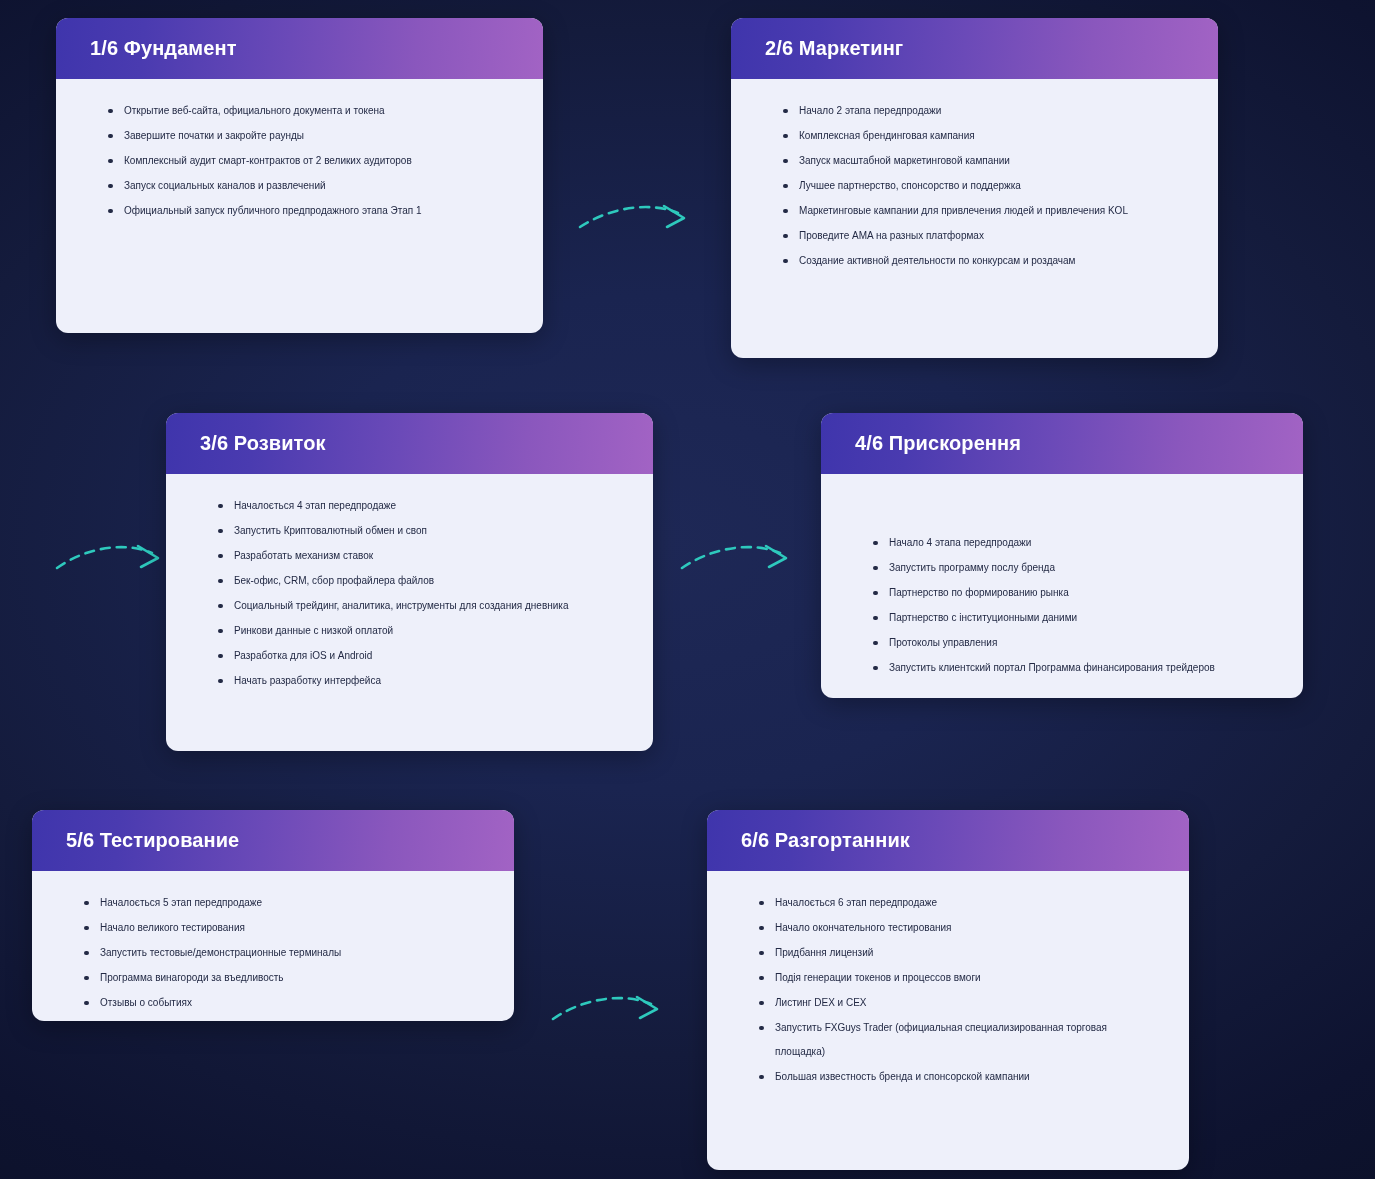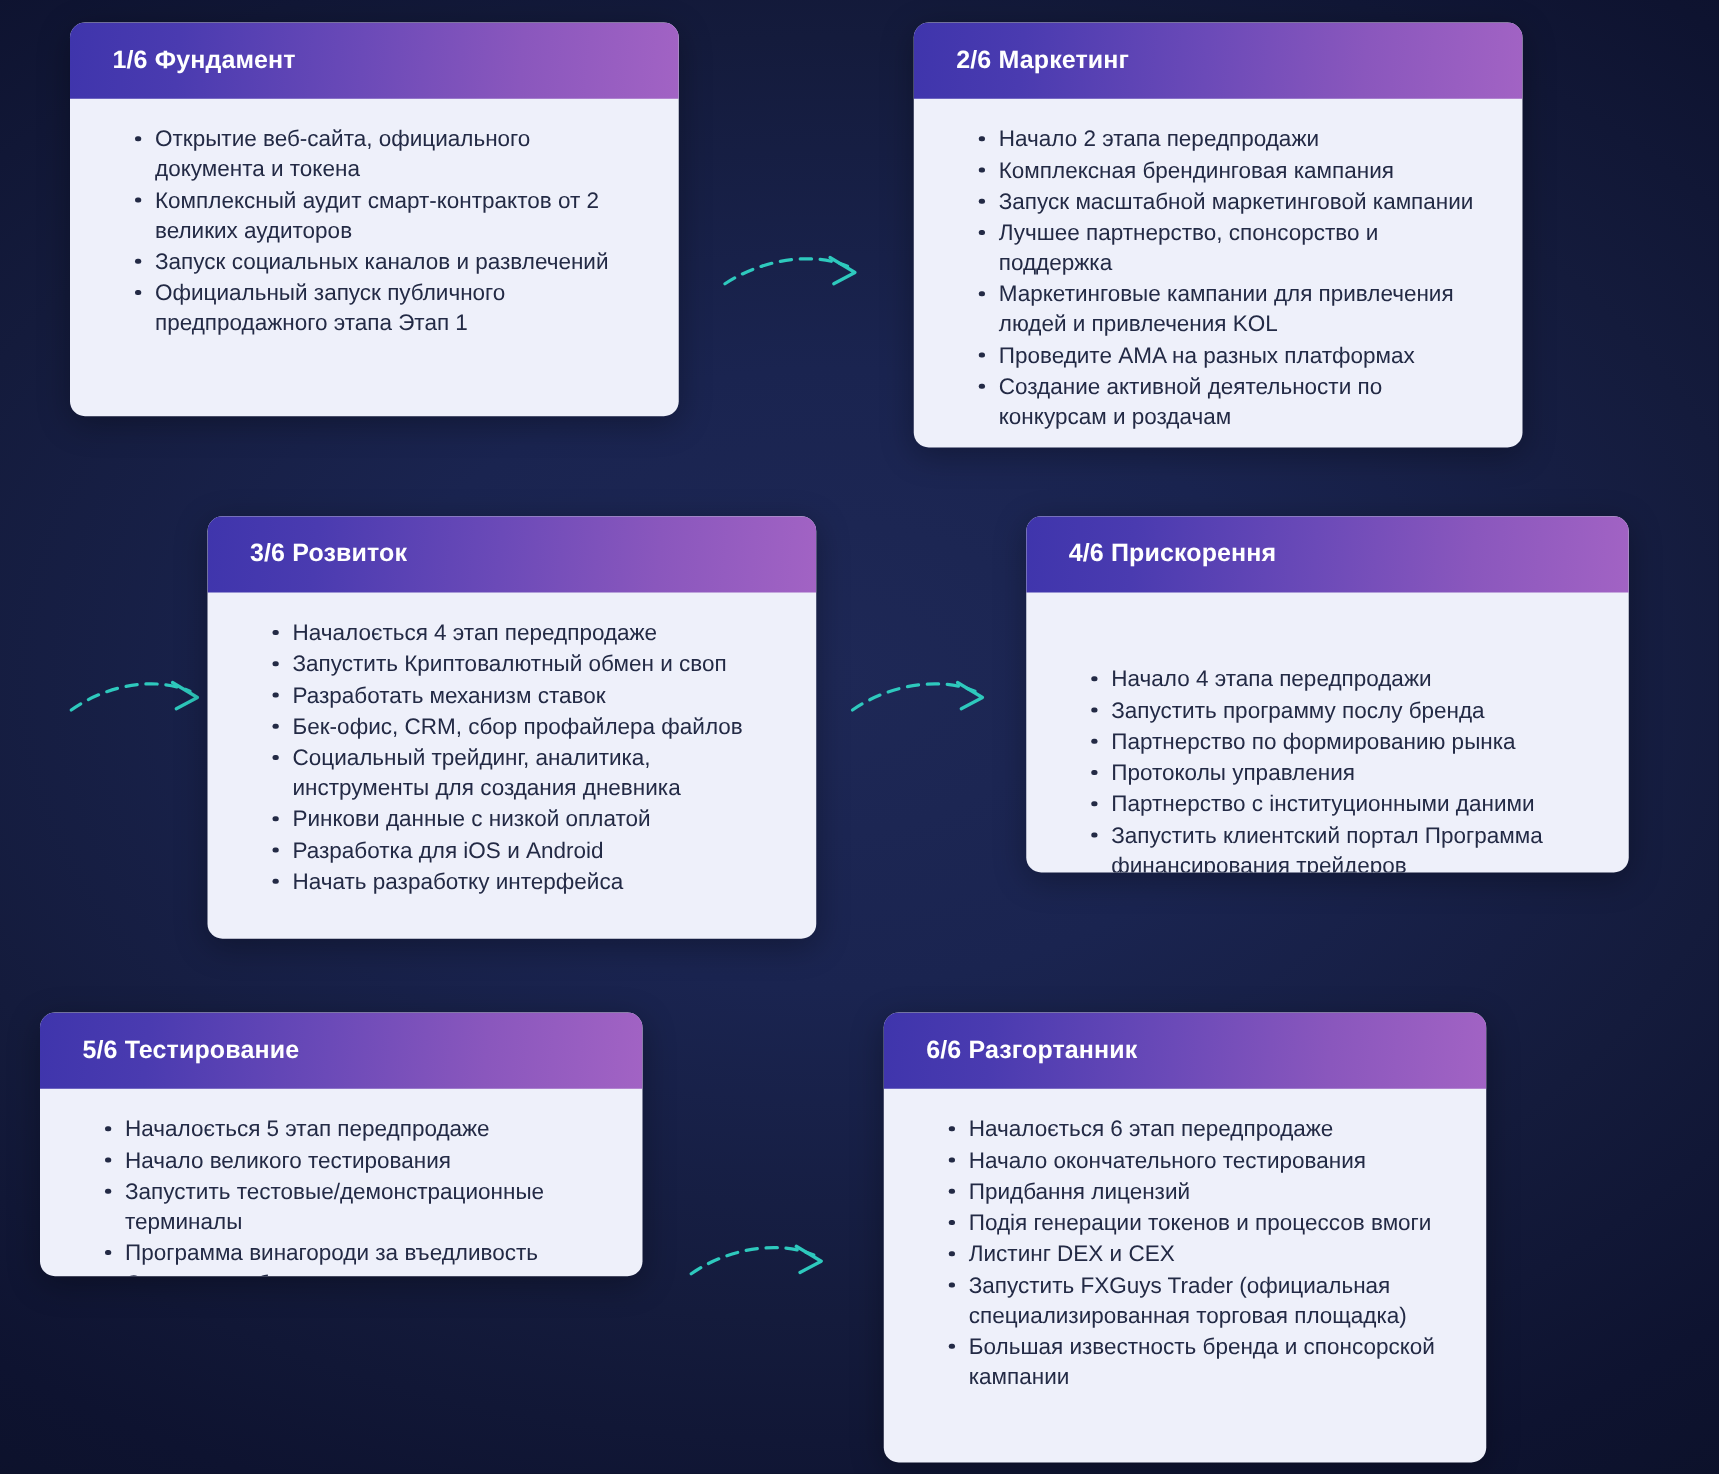--- a/index.html
+++ b/index.html
@@ -66,21 +66,21 @@
 
   .bullet-list {
     margin: 0;
     padding: 0 0 0 22px;
     list-style: none;
   }
 
   .bullet-list li {
     position: relative;
     color: #232a45;
-    font-size: 18px;
+    font-size: 10px;
     line-height: 24px;
     margin: 0 0 1px 0;
     padding-left: 16px;
   }
 
   .bullet-list li::before {
     content: "";
     position: absolute;
     left: 0;
     top: 9.5px;
@@ -126,20 +126,21 @@
     </g>
   </svg>
 
   <div class="card" id="card-1">
     <div class="card-header">
       <h3 class="card-title">1/6 Фундамент</h3>
     </div>
     <div class="card-body">
       <ul class="bullet-list">
         <li>Открытие веб-сайта, официального документа и токена</li>
+        <li>Завершите початки и закройте раунды</li>
         <li>Комплексный аудит смарт-контрактов от 2 великих аудиторов</li>
         <li>Запуск социальных каналов и развлечений</li>
         <li>Официальный запуск публичного предпродажного этапа Этап 1</li>
       </ul>
     </div>
   </div>
 
   <div class="card" id="card-2">
     <div class="card-header">
       <h3 class="card-title">2/6 Маркетинг</h3>
@@ -177,22 +178,22 @@
 
   <div class="card" id="card-4">
     <div class="card-header">
       <h3 class="card-title">4/6 Прискорення</h3>
     </div>
     <div class="card-body">
       <ul class="bullet-list">
         <li>Начало 4 этапа передпродажи</li>
         <li>Запустить программу послу бренда</li>
         <li>Партнерство по формированию рынка</li>
+        <li>Партнерство с інституционными даними</li>
         <li>Протоколы управления</li>
-        <li>Партнерство с інституционными даними</li>
         <li>Запустить клиентский портал Программа финансирования трейдеров</li>
       </ul>
     </div>
   </div>
 
   <div class="card" id="card-5">
     <div class="card-header">
       <h3 class="card-title">5/6 Тестирование</h3>
     </div>
     <div class="card-body">

